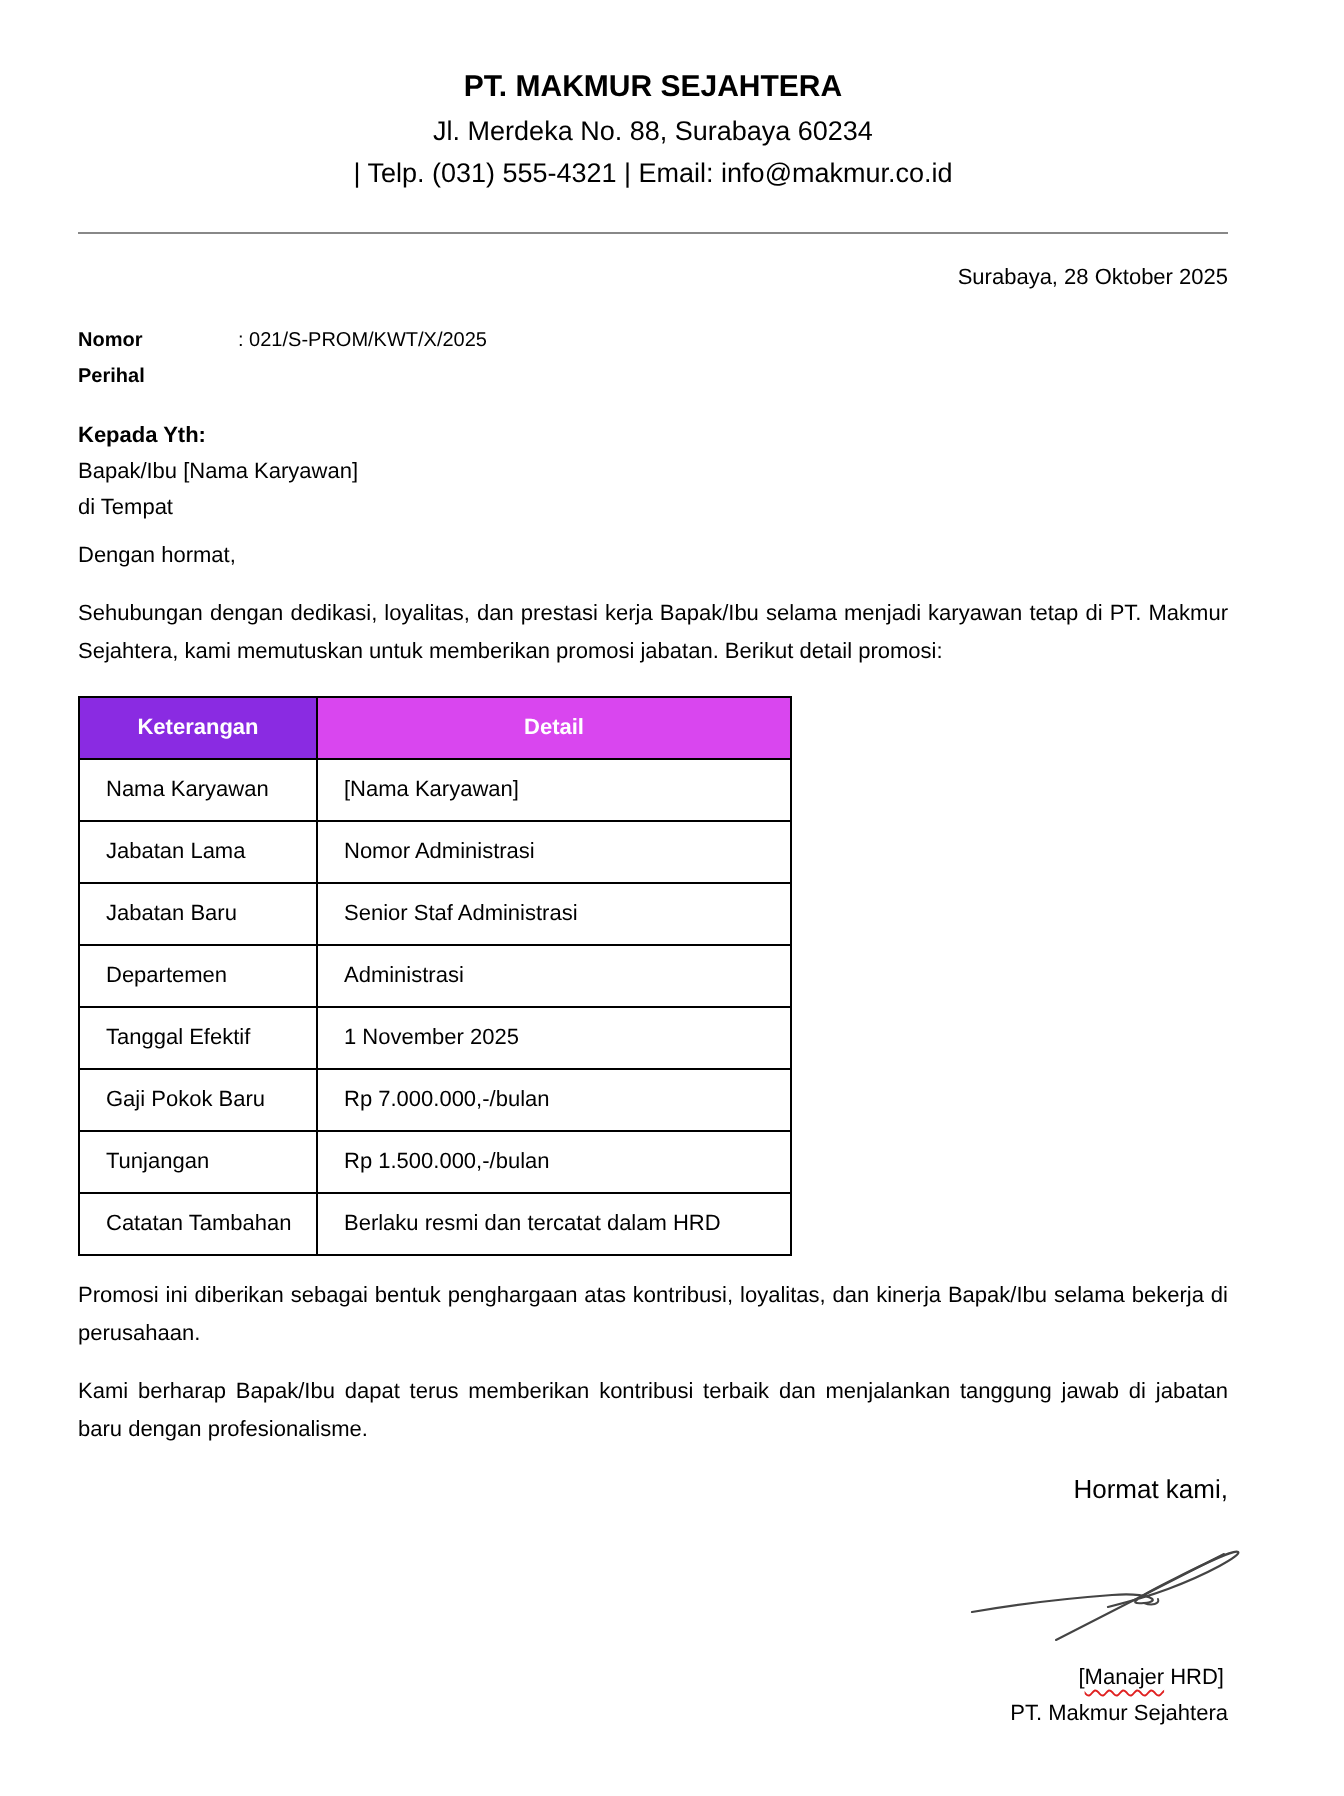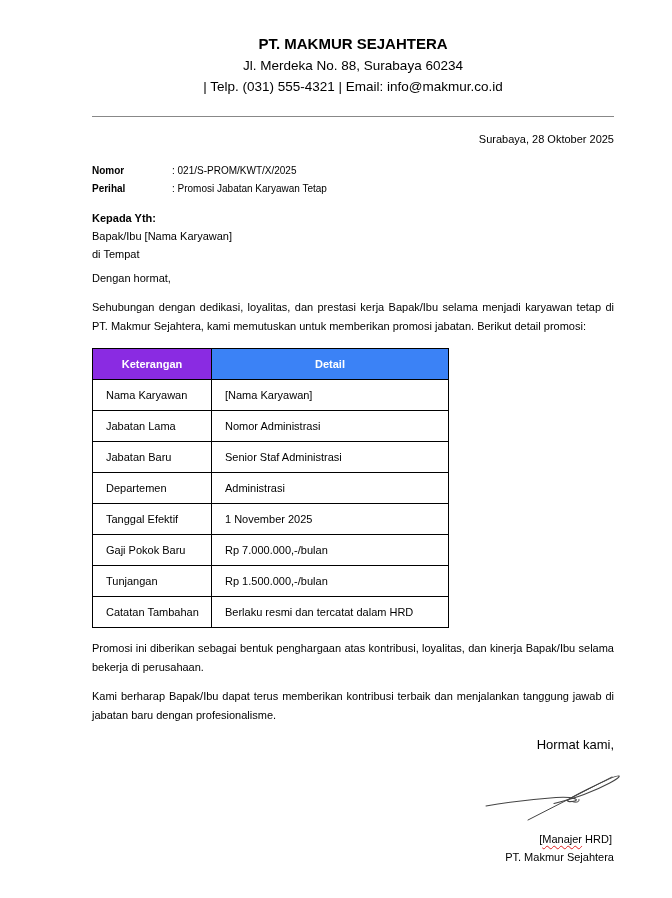--- a/index.html
+++ b/index.html
@@ -1,20 +1,20 @@
 <!DOCTYPE html>
 <html><head>
 <meta charset="utf-8">
 <style>
   html,body{margin:0;padding:0;}
   body{
     width:672px;height:898px;background:#ffffff;overflow:hidden;
     font-family:"Liberation Sans", sans-serif;color:#000;
   }
-  .page{padding:33px 58px 0 92px;box-sizing:border-box;}
+  .page{padding:33px 58px 0 39px;box-sizing:border-box;}
   
   .letterhead{text-align:center;}
   .company-name{font-size:15px;font-weight:bold;line-height:22px;}
   .company-sub{font-size:13.5px;line-height:21px;}
   .head-rule{border:none;border-top:1.5px solid #888;margin:19px 0 0 0;}
   
   .date-line{margin-top:13px;text-align:right;font-size:11px;line-height:18px;}
   
   .meta{margin-top:14px;font-size:10px;line-height:18px;}
   .meta-row{display:flex;}
@@ -60,21 +60,20 @@
 
   <div class="date-line">Surabaya, 28 Oktober 2025</div>
 
   <div class="meta">
     <div class="meta-row">
       <span class="meta-label">Nomor</span>
       <span>: 021/S-PROM/KWT/X/2025</span>
     </div>
     <div class="meta-row">
       <span class="meta-label">Perihal</span>
-      <span>: Promosi Jabatan Karyawan Tetap</span>
     </div>
   </div>
 
   <div class="recipient">
     <div class="recipient-heading">Kepada Yth:</div>
     <div>Bapak/Ibu [Nama Karyawan]</div>
     <div>di Tempat</div>
   </div>
 
   <div class="salutation">Dengan hormat,</div>
@@ -82,21 +81,21 @@
   <p class="body-par">Sehubungan dengan dedikasi, loyalitas, dan prestasi kerja Bapak/Ibu selama menjadi karyawan tetap di PT. Makmur Sejahtera, kami memutuskan untuk memberikan promosi jabatan. Berikut detail promosi:</p>
 
   <table class="promo">
     <colgroup>
         <col class="c1">
         <col class="c2">
       </colgroup>
     <thead>
       <tr>
         <th style="background: rgb(138, 43, 226);">Keterangan</th>
-        <th style="background: #3b82f6;">Detail</th>
+        <th style="background: #d946ef;">Detail</th>
       </tr>
     </thead>
     <tbody>
       <tr>
         <td>Nama Karyawan</td>
         <td>[Nama Karyawan]</td>
       </tr>
       <tr>
         <td>Jabatan Lama</td>
         <td>Nomor Administrasi</td>

